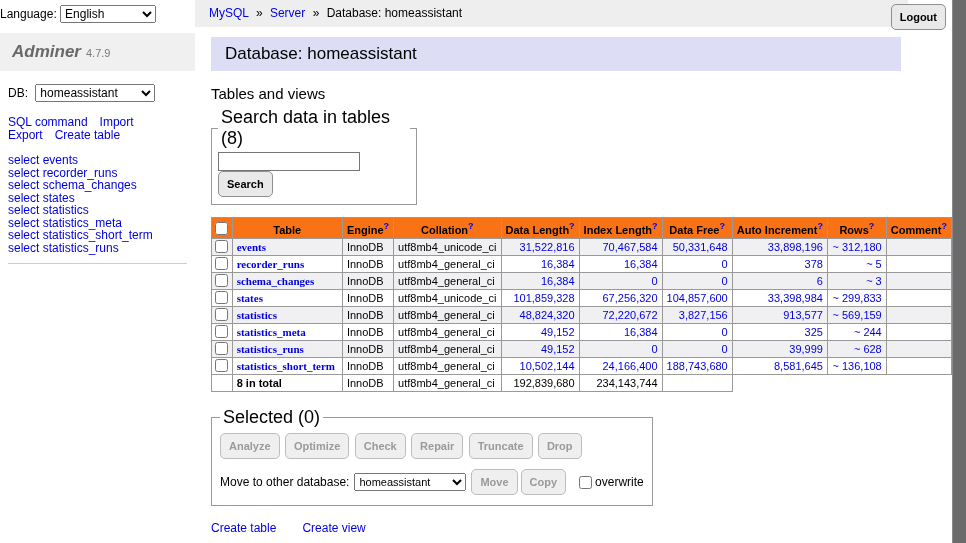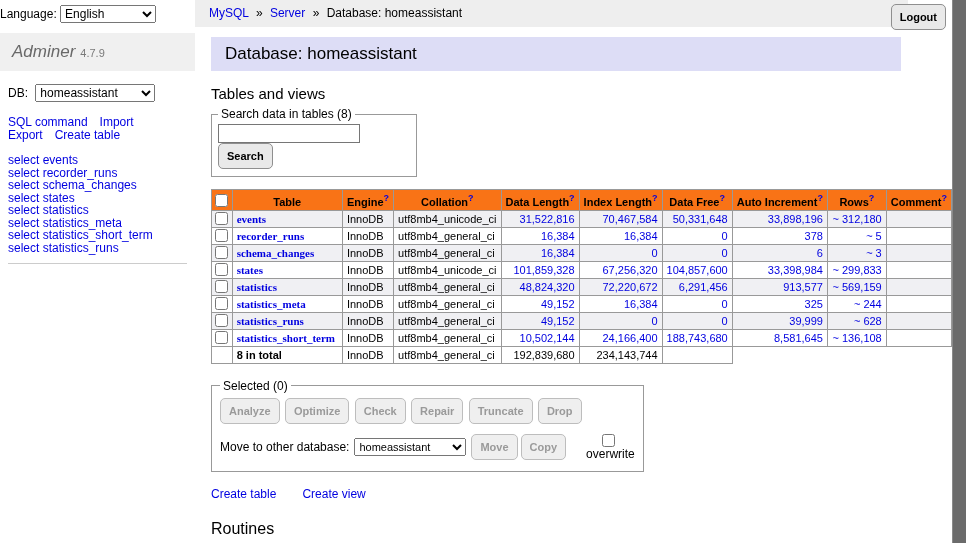--- a/index.html
+++ b/index.html
@@ -25,39 +25,39 @@
   
   .btn {
     font-size: 11px; padding: 6px 8px; border: 1px solid #8f8f8f; background: #e9e9e9;
     border-radius: 5px; color: #000; cursor: pointer; font-weight: bold;
   }
   .btn:disabled { color: #9a9a9a; background: #efefef; border-color: #bdbdbd; }
 
   
   .sidebar { position: absolute; left: 0; top: 27px; width: 195px; bottom: 0; background: #fff; }
   .logo { background: #f0f0f0; padding: 9px 12px; margin-top: 6px; }
-  .logo-name { font-style: italic; font-size: 17px; color: #696969; margin-right: 5px; }
+  .logo-name { font-style: italic; font-size: 17px; color: #696969; margin-right: 5px; font-weight: bold; }
   .logo-ver { font-size: 11px; color: #7a7a7a; }
   .db-row { padding: 13px 8px 4px; }
   .db-row label { margin-right: 4px; }
   .db-row select { width: 120px; height: 18px; font-size: 12px; }
   .side-links { margin: 10px 8px 0; line-height: 13px; padding-bottom: 8px; }
   .side-links a { margin-right: 12px; }
   .side-tables { margin: 4px 8px 0; padding-bottom: 9px; border-bottom: 1px solid #ccc; }
   .side-tables a { display: block; line-height: 12.5px; }
 
   
   .main { position: absolute; left: 195px; top: 27px; right: 14px; bottom: 0; padding-left: 16px; overflow: hidden; }
   h2.page-h { margin: 10px 0 0; background: #ddddf6; font-weight: normal; font-size: 17px; padding: 7px 14px; width: 690px; }
   .top-links { margin: 16px 0 0; }
   .top-links a { margin-right: 22px; }
   h3 { font-weight: normal; font-size: 15px; margin: 14px 0 0; }
 
   fieldset { border: 1px solid #999; margin: 0; }
-  legend { padding: 0 3px; font-size: 12px; }
+  legend { padding: 0 3px; font-size: 18px; }
   .search-fs { width: 206px; margin-top: 5px; padding: 3px 6px 7px; }
   .search-fs input[type=text] { width: 142px; height: 19px; border: 1px solid #767676; padding: 1px 3px; font-size: 12px; vertical-align: middle; }
 
   
   table.tv { border-collapse: collapse; margin-top: 12px; font-size: 11px; }
   .tv th, .tv td { border: 1px solid #999; padding: 1px 4px; line-height: 14px; white-space: nowrap; height: 17px; }
   .tv thead th { background: #f97316; font-weight: bold; text-align: center; }
   .tv tbody th { text-align: left; font-weight: bold; }
   .tv tbody tr:nth-child(odd) td, .tv tbody tr:nth-child(odd) th { background: #f0f0f3; }
   .tv td.num { text-align: right; }
@@ -69,21 +69,21 @@
   .tv tfoot td.num { text-align: right; }
   .tlink { font-weight: bold; font-family: Liberation Serif, serif; }
 
   
   .sel-fs { width: 408px; margin-top: 15px; padding: 5px 8px 10px; }
   .btn-row .btn { margin-right: 2px; }
   .move-row { margin-top: 10px; display: flex; align-items: center; }
   .move-row .mlabel { margin-right: 5px; white-space: nowrap; }
   .move-row select { width: 112px; height: 18px; font-size: 11px; margin-right: 5px; }
   .move-row .btn { margin-right: 3px; }
-  .ovr { display: flex; align-items: center; margin-left: 17px; white-space: nowrap; flex-direction: column; }
+  .ovr { display: flex; align-items: flex-end; margin-left: 10px; white-space: nowrap; }
   .ovr input { margin: 0 3px 0 0; }
 
   .bottom-links { margin: 15px 0 0; }
   .bottom-links a { margin-right: 26px; }
   h3.sec { margin-top: 19px; font-size: 16px; }
 
   
   .scrollbar { position: absolute; right: 0; top: 0; width: 14px; height: 543px; background: #9a9a9a; }
   .scrollbar .thumb { position: absolute; left: 0; top: 0; width: 14px; height: 100%; background: #6b6b6b; border-left: 1px solid #8a8a8a; }
 </style>
@@ -222,21 +222,21 @@
     <td class="num"><a href="#">~ 299,833</a></td>
     <td></td>
   </tr>
         <tr>
     <td class="chk"><input type="checkbox" style=""></td>
     <th><a href="#" class="tlink">statistics</a></th>
     <td>InnoDB</td>
     <td>utf8mb4_general_ci</td>
     <td class="num"><a href="#">48,824,320</a></td>
     <td class="num"><a href="#">72,220,672</a></td>
-    <td class="num"><a href="#">6,291,456</a></td>
+    <td class="num"><a href="#">3,827,156</a></td>
     <td class="num"><a href="#">913,577</a></td>
     <td class="num"><a href="#">~ 569,159</a></td>
     <td></td>
   </tr>
         <tr>
     <td class="chk"><input type="checkbox" style=""></td>
     <th><a href="#" class="tlink">statistics_meta</a></th>
     <td>InnoDB</td>
     <td>utf8mb4_general_ci</td>
     <td class="num"><a href="#">49,152</a></td>

